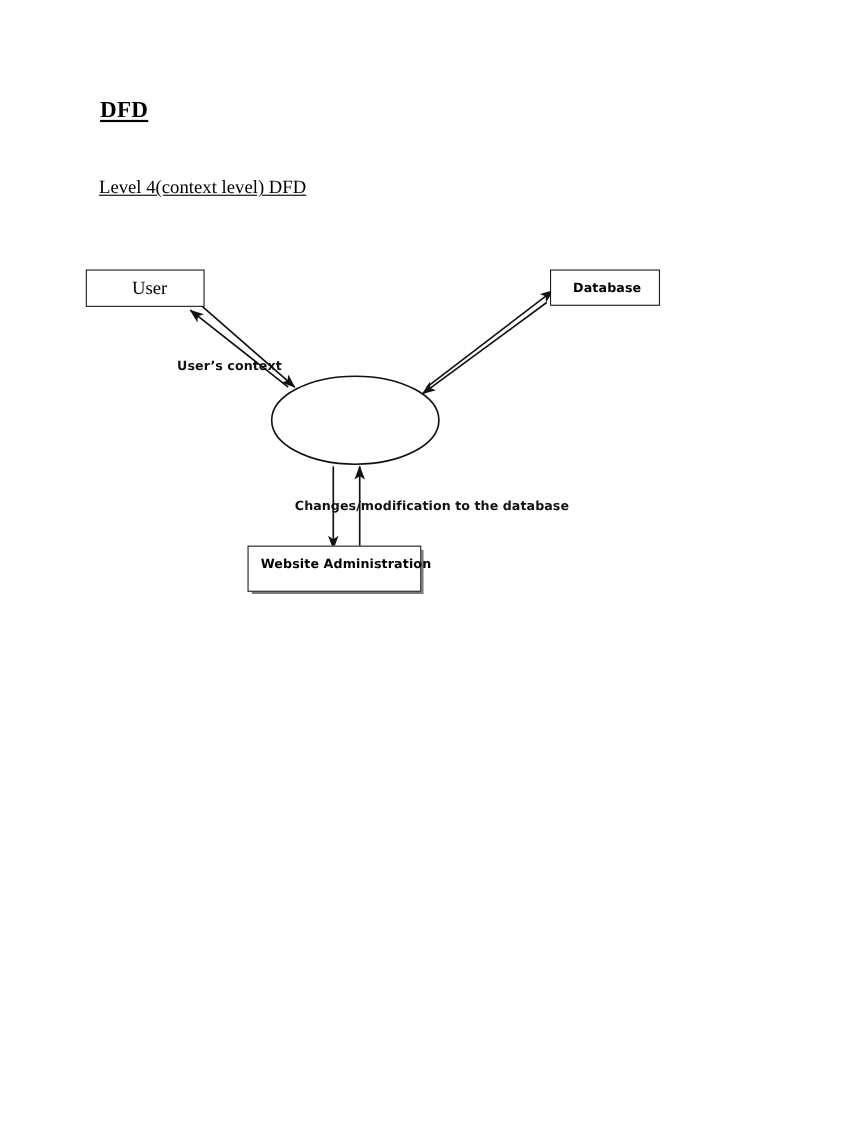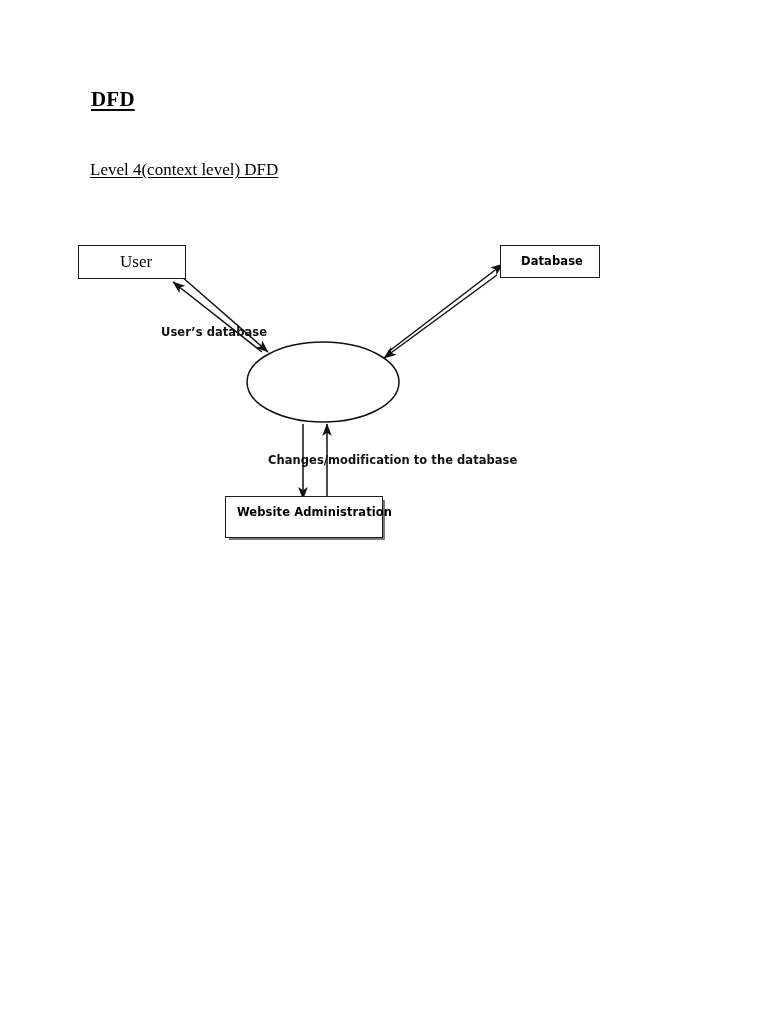--- a/index.html
+++ b/index.html
@@ -134,19 +134,19 @@
     </div>
 
     <div class="ext-box shadowed" style="left:225px; top:496px; width:158px; height:42px;">
       <div class="box-label sans-label" style="left:11px; top:8px;">Website Administration</div>
     </div>
 
     <div class="ext-box" style="left:500px; top:245px; width:100px; height:33px;">
       <div class="box-label sans-label" style="left:20px; top:8px;">Database</div>
     </div>
 
-    <div class="flow-label" style="left:161px; top:325px;">User’s database</div>
+    <div class="flow-label" style="left:161px; top:325px;">User’s context</div>
 
 
     <div class="flow-label" style="left:268px; top:453px;">Changes/modification to the database</div>
 
   </div>
 </div>
 
 </body></html>

